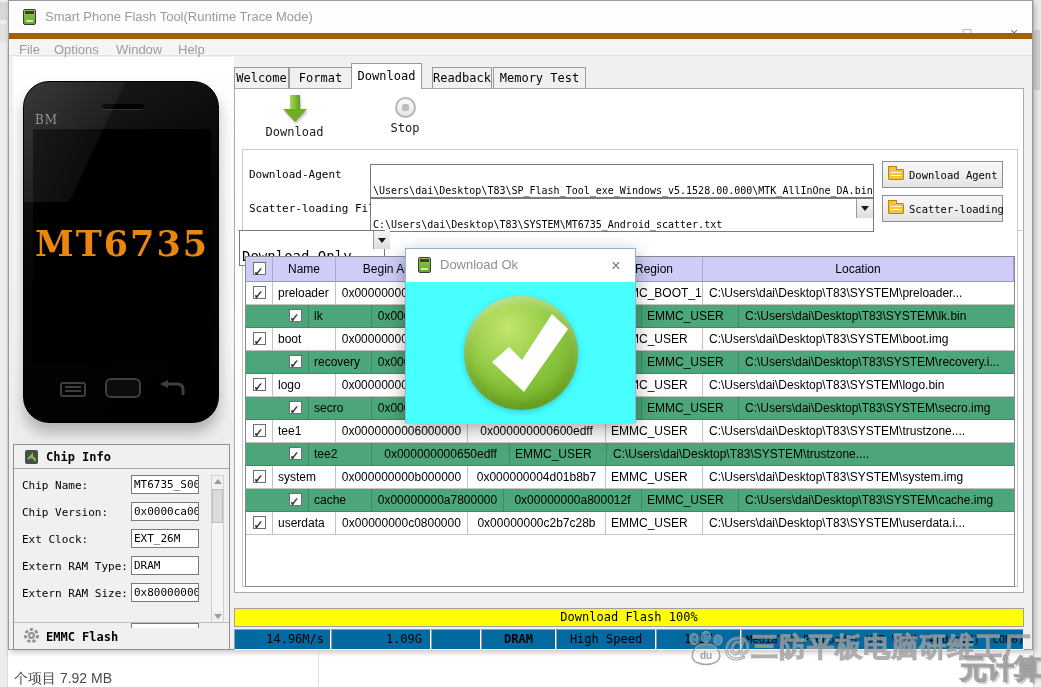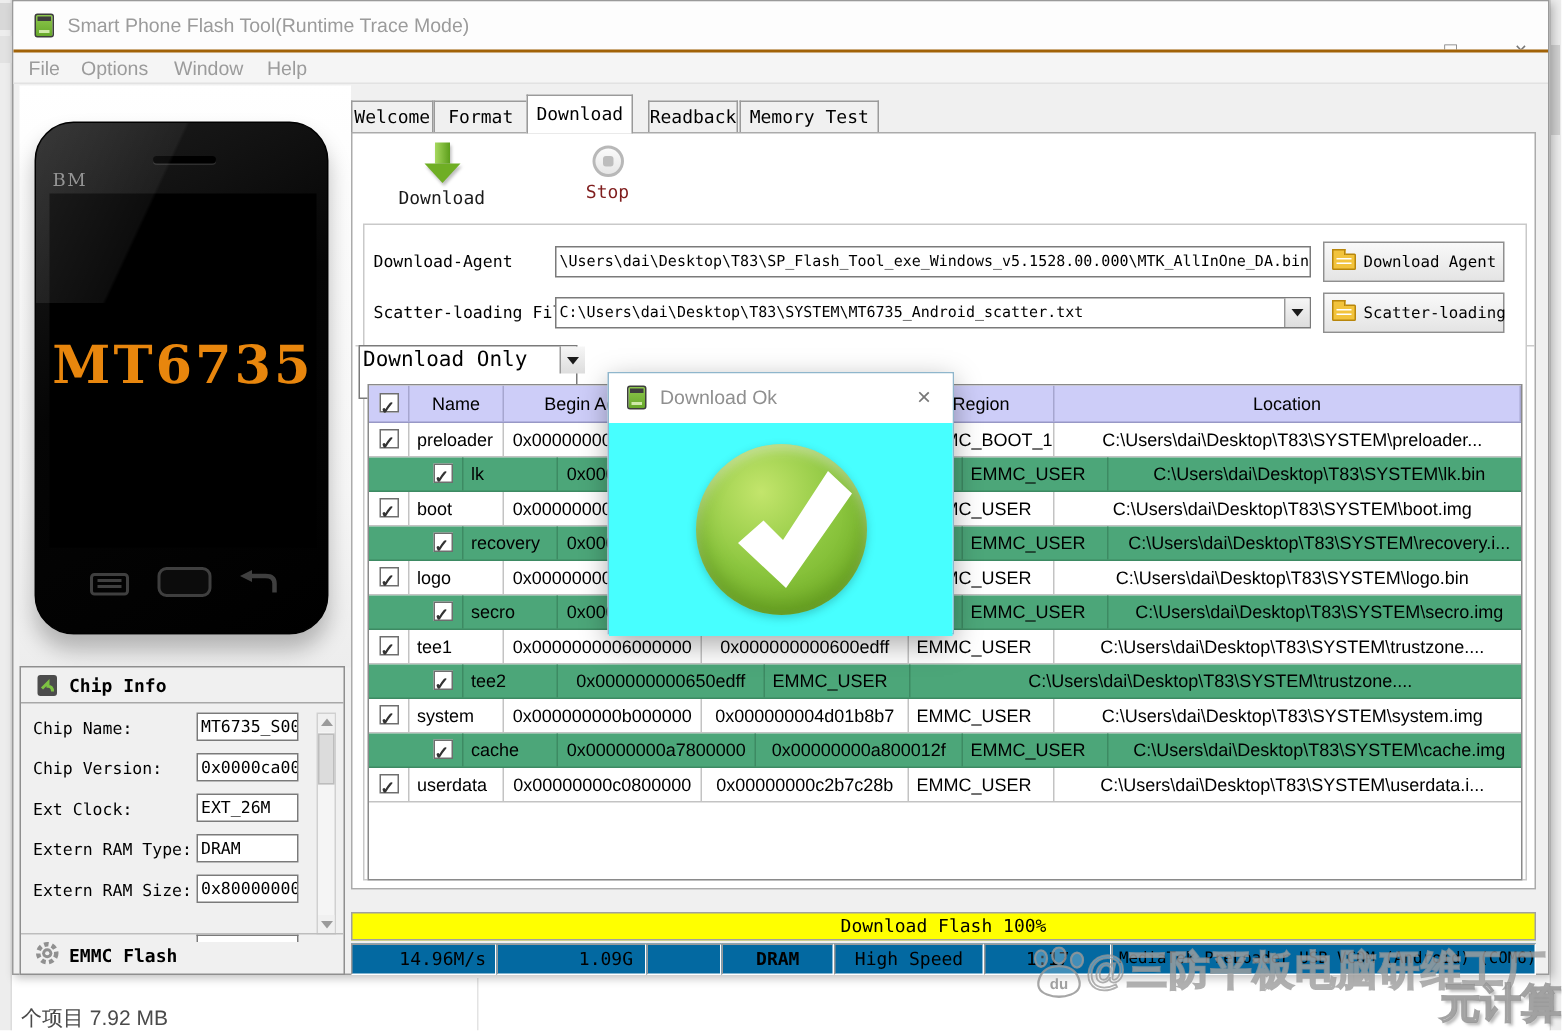--- a/index.html
+++ b/index.html
@@ -23,21 +23,21 @@
   
   .app { left:8px; top:0; width:1025px; height:650px; background:#f0f0f0;
          border:1px solid #9a9a9a; box-shadow:2px 2px 6px rgba(0,0,0,0.25); }
   .titlebar { left:0; top:0; width:100%; height:32px; background:#fdfdfd; }
   .app-icon { width:13px; height:16px; border:1px solid #3c3c3c; border-radius:2px;
               background:linear-gradient(#8ec84e,#67a82a); position:relative; }
   .app-icon::before { content:""; position:absolute; top:1px; left:1px; right:1px; height:3px; background:#3e3e3e; }
   .app-icon::after  { content:""; position:absolute; bottom:2px; left:2px; right:2px; height:2px; background:#cfe9a8; }
   .title-text { left:36px; top:8px; font-size:13px; color:#9b9b9b; white-space:nowrap; }
   .win-btn { width:38px; height:32px; text-align:center; line-height:32px; font-size:14px; color:#777; }
-  .menubar { left:0; top:32px; width:100%; height:23px; background:#f5f5f5; border-top:2px solid #a16207; border-bottom:1px solid #e2e2e2; }
+  .menubar { left:0; top:32px; width:100%; height:23px; background:#f5f5f5; border-top:6px solid #a16207; border-bottom:1px solid #e2e2e2; }
   .menu-item { top:3px; font-size:13px; color:#9b9b9b; }
 
   
   .phone-bg { left:4px; top:56px; width:221px; height:388px; background:linear-gradient(#ffffff 0%,#f7f7f7 70%,#ededed 100%); }
   .phone { left:14px; top:80px; width:196px; height:342px; border-radius:26px;
            background:linear-gradient(150deg,#1e1e1e 0%,#050505 45%,#000 100%); border:1px solid #000;
            box-shadow:0 10px 14px rgba(0,0,0,0.25); overflow:hidden; }
   .phone-glare { position:absolute; left:0; top:0; right:0; height:120px;
            background:linear-gradient(115deg, rgba(255,255,255,0.12) 0%, rgba(255,255,255,0.05) 40%, rgba(255,255,255,0) 41%); }
   .ph-speaker { position:absolute; left:78px; top:22px; width:42px; height:5px; border-radius:3px; background:#000; box-shadow:0 1px 0 rgba(255,255,255,0.12); }
@@ -81,42 +81,42 @@
   .dlarrow .head { position:absolute; left:0; top:14px; width:0; height:0;
                    border-left:12px solid transparent; border-right:12px solid transparent; border-top:13px solid #6fae24; }
   .stopico { width:21px; height:21px; margin:2px auto 0; border-radius:50%; border:2px solid #b8b8b8;
              background:linear-gradient(#fbfbfb,#e6e6e6); position:relative; }
   .stopico::after { content:""; position:absolute; left:5px; top:5px; width:7px; height:7px; background:#bdbdbd; border-radius:2px; }
   .tb-sep { left:2px; top:141px; width:786px; height:1px; background:#cccccc; position:absolute; }
 
   .groupbox { left:7px; top:60px; width:776px; height:438px; border:1px solid #c9c9c9; background:#fff; }
   .flabel { font-family:"DejaVu Sans Mono",monospace; font-size:11px; white-space:nowrap; }
   .tinput { background:#fff; border:1px solid #7a7a7a; font-family:"DejaVu Sans Mono",monospace; font-size:10px;
-            line-height:19px; padding:0 2px; white-space:nowrap; overflow:hidden; }
+            line-height:19px; padding:16px 2px; white-space:nowrap; overflow:hidden; }
   .combo-btn { position:absolute; right:1px; top:1px; bottom:1px; width:17px;
                background:linear-gradient(#f6f6f6,#dddddd); border-left:1px solid #999;
                display:flex; align-items:center; justify-content:center; }
   .arr-dn { width:0; height:0; border-left:4px solid transparent; border-right:4px solid transparent; border-top:5px solid #1a1a1a; }
   .fbtn { background:linear-gradient(#f9f9f9,#e4e4e4); border:1px solid #8f8f8f; display:flex; align-items:center;
           gap:5px; padding:0 5px; font-family:"DejaVu Sans Mono",monospace; font-size:10.5px; white-space:nowrap; }
   .folder { width:16px; height:11px; background:#f2c33c; border:1px solid #b8860b; border-radius:1px; position:relative; flex:none; }
   .folder::before { content:""; position:absolute; top:-4px; left:-1px; width:7px; height:3px; background:#f2c33c; border:1px solid #b8860b; border-bottom:none; }
   .folder::after { content:""; position:absolute; top:2px; left:2px; right:2px; height:1px; background:#fff; box-shadow:0 3px 0 #fff; }
 
   
   .ptable { left:10px; top:167px; width:770px; height:331px; background:#fff; border:1px solid #8a8a8a; overflow:hidden; }
   .phead { display:flex; height:25px; line-height:24px; background:#cdcdf8; border-bottom:1px solid #9898c6; font-size:12px; text-align:center; }
   .phead .pcell { border-right:1px solid #a6a6cf; }
   .prow { display:flex; height:23px; line-height:22px; border-bottom:1px solid #c3c3c3; background:#fff; font-size:12px; }
   .prow.alt { background:#4ca679; border-bottom-color:#3d8a63;padding-left:36px; }
   .prow.alt .pcell { border-right-color:#3d8a63; }
   .pcell { border-right:1px solid #c3c3c3; overflow:hidden; white-space:nowrap; height:100%; }
   .c0 { width:27px; flex:none; } .c1 { width:63px; flex:none; text-align:left; padding-left:5px; }
   .c2 { width:132px; flex:none; text-align:center; } .c3 { width:138px; flex:none; text-align:center; }
-  .c4 { width:97px; flex:none; text-align:left; padding-left:5px; } .c5 { flex:1; text-align:center; padding-left:6px; border-right:none; }
+  .c4 { width:97px; flex:none; text-align:left; padding-left:5px; } .c5 { flex:1; text-align:left; padding-left:6px; border-right:none; }
   .phead .c1,.phead .c4,.phead .c5 { text-align:center; padding-left:0; }
   .cb { display:block; width:13px; height:13px; margin:4px auto 0; background:#fff; border:1px solid #6e6e6e; position:relative; }
   .cb::after { content:"✓"; position:absolute; left:0px; top:-3px; font-size:12px; color:#333; font-weight:bold; }
   .phead .cb { margin-top:5px; }
 
   
   .progress { left:225px; top:607px; width:790px; height:19px; background:#ffff00; border:1px solid #a0a0a0;
               text-align:center; font-family:"DejaVu Sans Mono",monospace; font-size:12px; line-height:17px; }
   .statusbar { left:225px; top:628px; width:790px; height:21px; display:flex; }
   .scell { border:1px solid; border-color:#9a9a9a #ffffff #ffffff #9a9a9a; background:#0369a1;
@@ -256,21 +256,21 @@
 
     <div class="tbtn" style="left:22px; top:6px; width:75px;">
       <div class="dlarrow">
           <div class="shaft"></div>
           <div class="head"></div>
         </div>
       <div class="tbtn-label" style="color:#1a1a1a;">Download</div>
     </div>
     <div class="tbtn" style="left:140px; top:6px; width:60px;">
       <div class="stopico"></div>
-      <div class="tbtn-label" style="color:#7f1d1d;">Stop</div>
+      <div class="tbtn-label" style="color:#0f172a;">Stop</div>
     </div>
     <div class="tb-sep"></div>
 
     <div class="abs groupbox"></div>
 
     <span class="abs flabel" style="left:14px; top:79px;">Download-Agent</span>
     <div class="abs tinput" style="left:135px; top:75px; width:504px; height:21px;">\Users\dai\Desktop\T83\SP_Flash_Tool_exe_Windows_v5.1528.00.000\MTK_AllInOne_DA.bin</div>
     <div class="abs fbtn" style="left:647px; top:72px; width:121px; height:27px;">
       <span class="folder"></span>
       <span>Download Agent</span>

